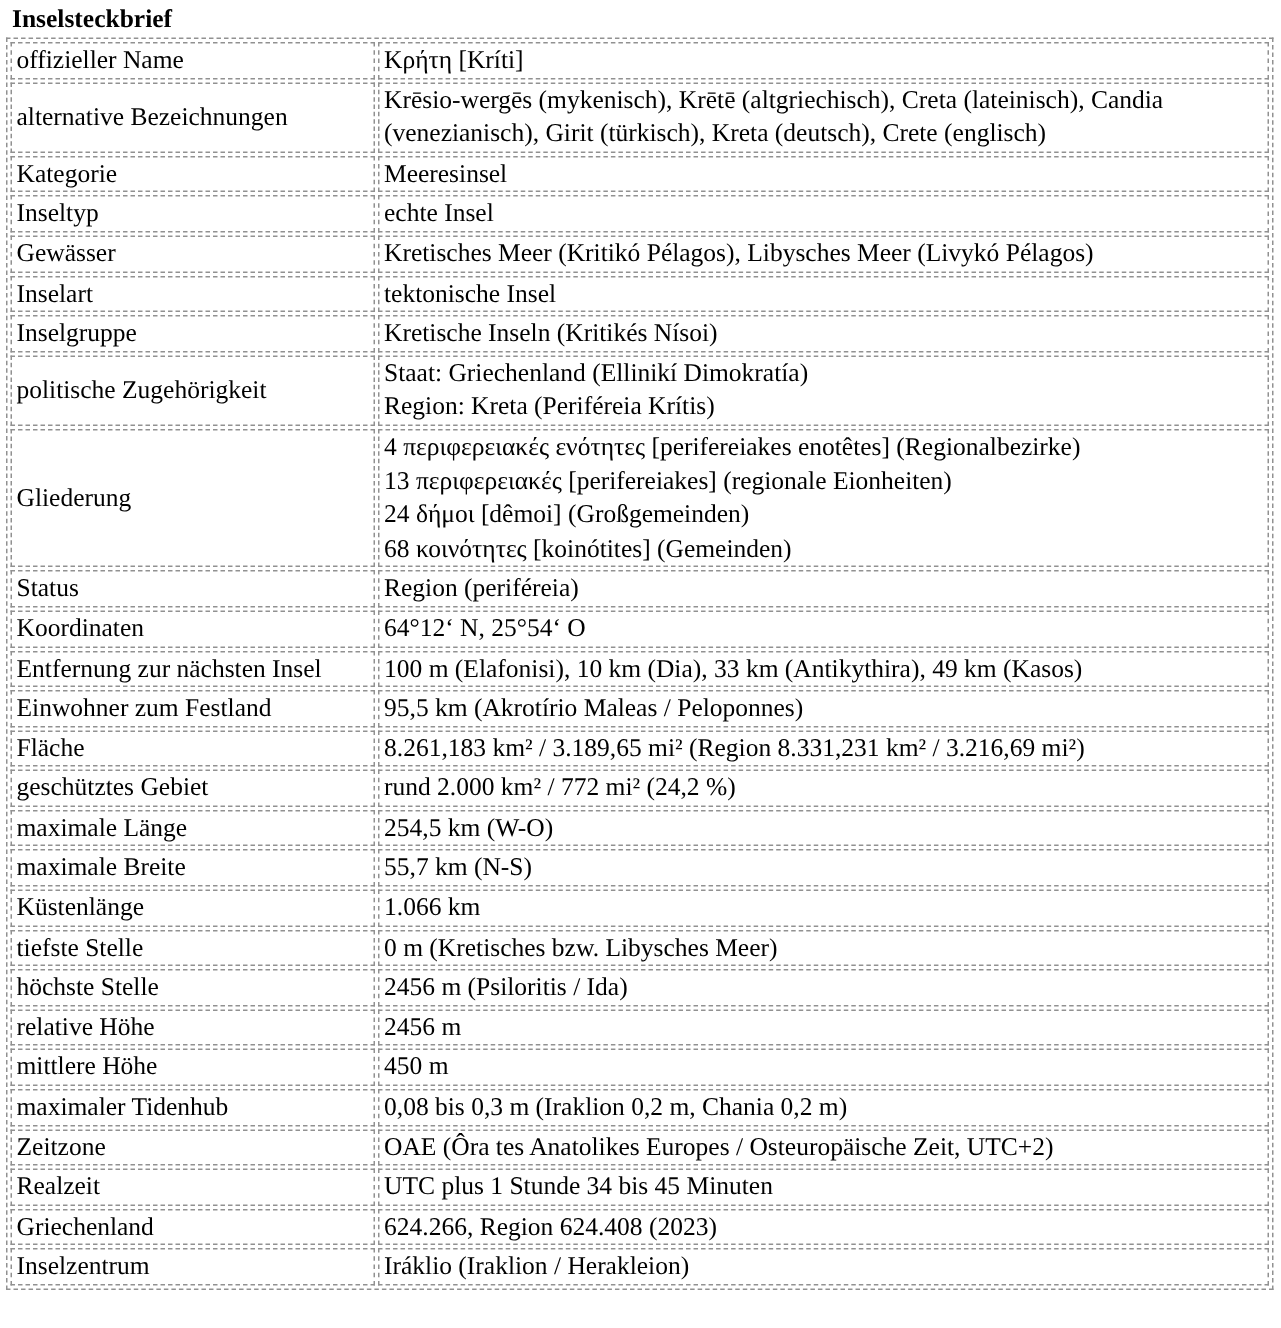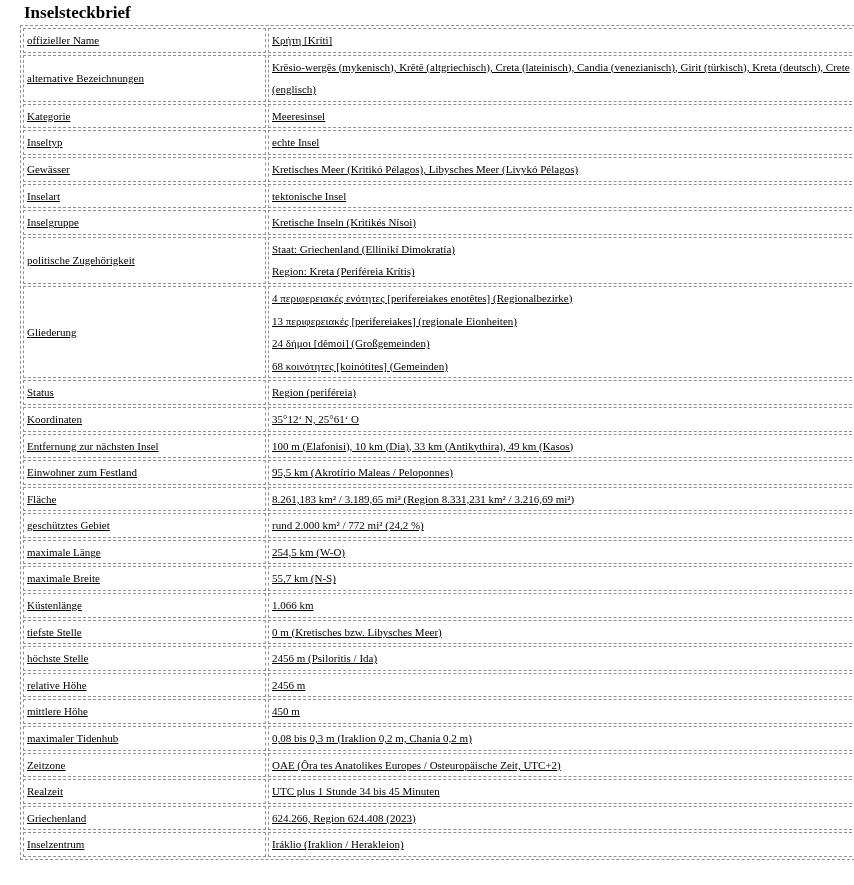--- a/index.html
+++ b/index.html
@@ -6,48 +6,47 @@
     margin: 0;
     padding: 0;
     background: #ffffff;
     color: #000000;
     font-family: "Liberation Serif", "DejaVu Serif", serif;
   }
   .page {
     width: 854px;
     height: 885px;
     box-sizing: border-box;
-    padding: 2px 4px 0 20px;
+    padding: 2px 4px 0 4px;
     overflow: hidden;
     background: #ffffff;
   }
   .page-title {
     font-size: 17px;
     font-weight: bold;
     margin: 1px 0 3px 4px;
     line-height: 19px;
   }
   table.factsheet {
     border-collapse: separate;
     border-spacing: 2px;
     width: 845px;
     table-layout: fixed;
     border: 1px dashed #919191;
     background: #ffffff;
   }
   table.factsheet td {
     border: 1px dashed #919191;
-    font-size: 11px;
+    font-size: 17px;
     line-height: 22.6px;
     padding: 0 3px;
     vertical-align: middle;
     white-space: pre-line;
     overflow: hidden;
     box-sizing: border-box;
-    text-decoration: underline;
   }
   td.label-cell { width: 243px; }
   td.value-cell { }
 </style>
 </head>
 <body>
 
 <div class="page">
   <div class="page-title">Inselsteckbrief</div>
 
@@ -102,21 +101,21 @@
 68 κοινότητες [koinótites] (Gemeinden)</td>
   </tr>
 
   <tr>
     <td class="label-cell">Status</td>
     <td class="value-cell">Region (periféreia)</td>
   </tr>
 
   <tr>
     <td class="label-cell">Koordinaten</td>
-    <td class="value-cell">35°12‘ N, 25°61‘ O</td>
+    <td class="value-cell">64°12‘ N, 25°54‘ O</td>
   </tr>
 
   <tr>
     <td class="label-cell">Entfernung zur nächsten Insel</td>
     <td class="value-cell">100 m (Elafonisi), 10 km (Dia), 33 km (Antikythira), 49 km (Kasos)</td>
   </tr>
 
   <tr>
     <td class="label-cell">Einwohner zum Festland</td>
     <td class="value-cell">95,5 km (Akrotírio Maleas / Peloponnes)</td>

